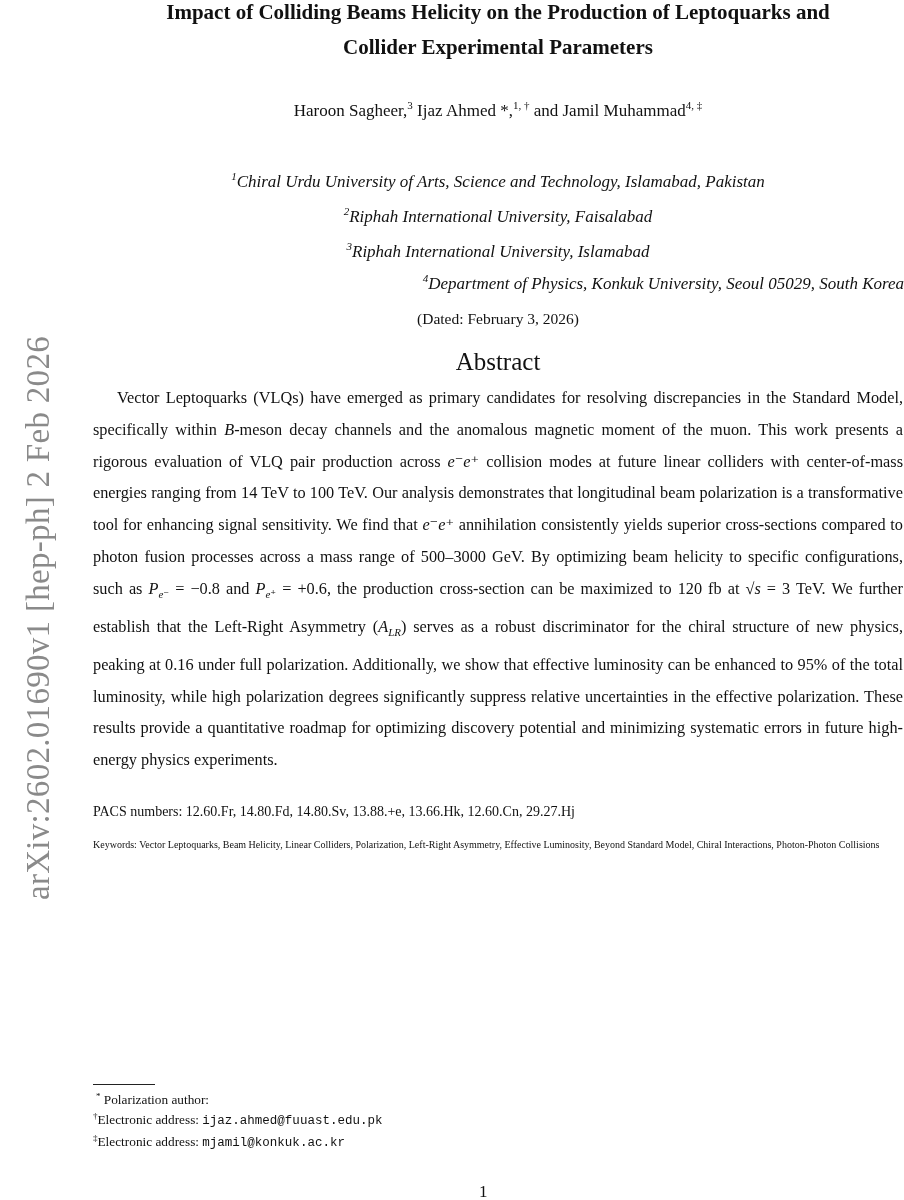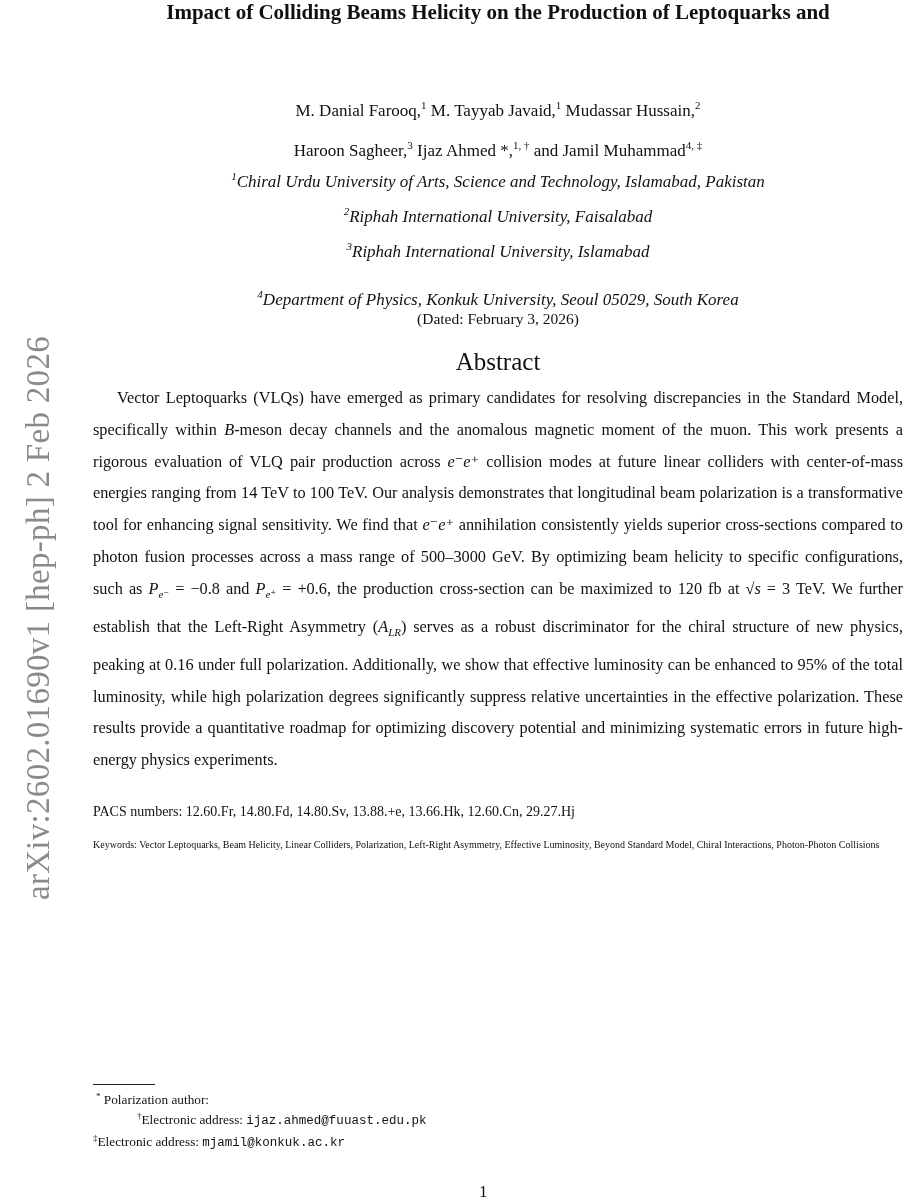--- a/index.html
+++ b/index.html
@@ -13,55 +13,53 @@
     font-size:33px; color:#8a8a8a; white-space:nowrap; text-align:center; letter-spacing:0.3px;
   }
   .center { position:absolute; left:92px; width:812px; text-align:center; }
   .title { top:-5px; font-size:21px; font-weight:bold; line-height:35px; }
   .authors { top:88px; font-size:17px; line-height:35px; }
   .aff { font-style:italic; font-size:17px; }
   .aff sup, .authors sup { font-size:11px; }
   .aff1 { top:170px; }
   .aff2 { top:205px; }
   .aff3 { top:240px; }
-  .aff4 { top:288px; }
+  .aff4 { top:272px;text-align:right; }
   .dated { top:310px; font-size:15.5px; }
   .abs-head { top:348px; font-size:25px; }
   .abstract {
     position:absolute; left:93px; width:810px; top:382px;
     font-size:16.3px; line-height:31.8px; text-align:justify; text-indent:24px;
   }
   .pacs { position:absolute; left:93px; top:804px; font-size:14px; }
   .keywords {
     position:absolute; left:93px; width:810px; top:830px;
     font-size:10px; line-height:29px; text-align:justify;
   }
   .rule { position:absolute; left:93px; top:1084px; width:62px; border-top:1px solid #222; }
   .fn { position:absolute; left:93px; font-size:13.3px; }
   .fn1 { top:1091px; left:96px; }
-  .fn2 { top:1111px;margin-left:44px; }
+  .fn2 { top:1111px; }
   .fn3 { top:1133px;text-align:right; }
   .fn sup { font-size:9px; }
   .mono { font-family:"Liberation Mono","DejaVu Sans Mono",monospace; font-size:12.5px; }
   .page-num { position:absolute; left:479px; top:1182px; font-size:17px; }
   i { font-style:italic; }
 </style>
 </head>
 <body>
 
 <div class="margin-id">arXiv:2602.01690v1  [hep-ph]  2 Feb 2026</div>
 
 <div class="center title">
   <div>Impact of Colliding Beams Helicity on the Production of Leptoquarks and</div>
+  <div>Collider Experimental Parameters</div>
 </div>
 
 <div class="center authors">
-  <div>
-    <span>M. Danial Farooq,</span><sup>1</sup><span> M. Tayyab Javaid,</span><sup>1</sup><span> Mudassar Hussain,</span><sup>2</sup>
-  </div>
   <div>
     <span>Haroon Sagheer,</span><sup>3</sup><span> Ijaz Ahmed *,</span><sup>1, †</sup><span> and Jamil Muhammad</span><sup>4, ‡</sup>
   </div>
 </div>
 
 <div class="center aff aff1"><sup>1</sup><span>Chiral Urdu University of Arts, Science and Technology, Islamabad, Pakistan</span></div>
 <div class="center aff aff2"><sup>2</sup><span>Riphah International University, Faisalabad</span></div>
 <div class="center aff aff3"><sup>3</sup><span>Riphah International University, Islamabad</span></div>
 <div class="center aff aff4"><sup>4</sup><span>Department of Physics, Konkuk University, Seoul 05029, South Korea</span></div>
 

